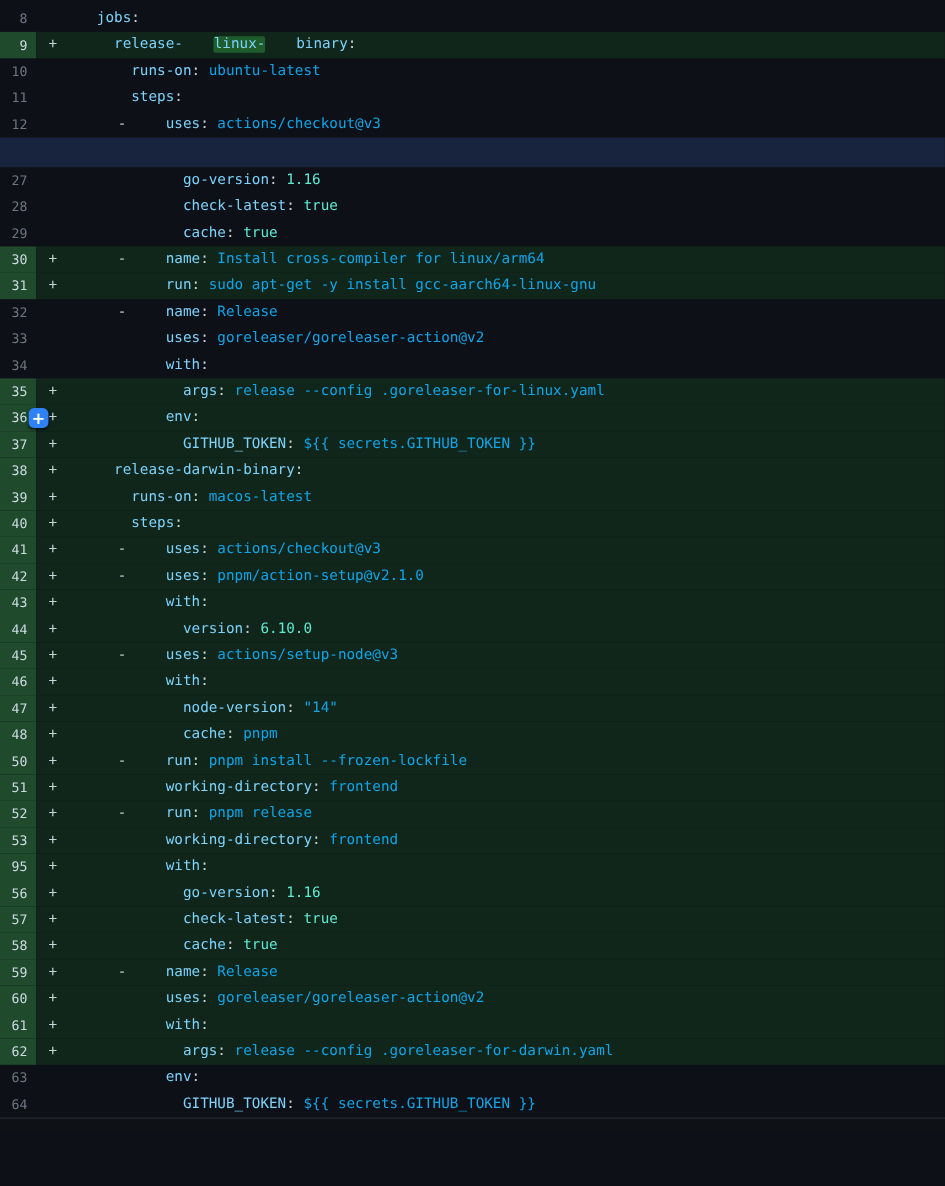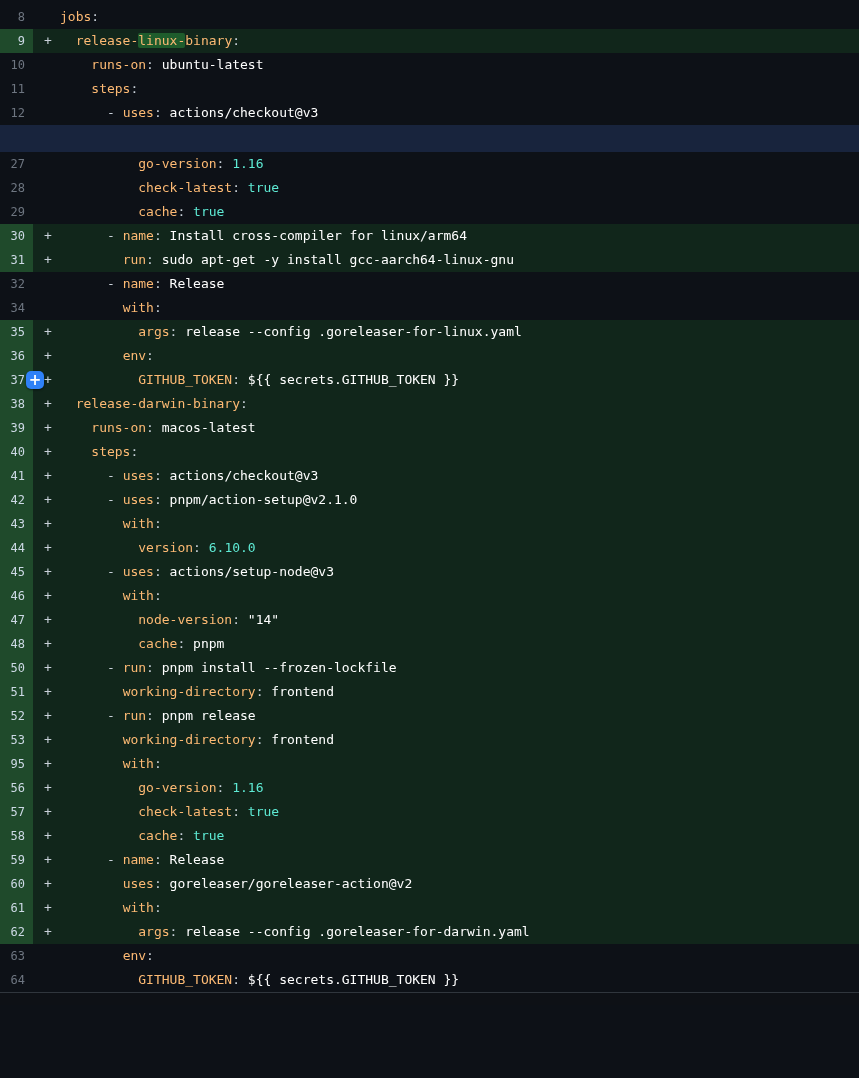--- a/index.html
+++ b/index.html
@@ -14,22 +14,22 @@
   .num {
     flex:0 0 33px; text-align:right; padding-right:8px;
     font-size:12px; color:#6e7681; user-select:none;
   }
   .code { flex:1 1 auto; white-space:pre; color:#c9d1d9; }
   .marker { display:inline-block; width:27px; padding-left:11px; color:#c9d1d9; }
 
   .row.added .num  { background:#1f4a2b; color:#cdd9e5; }
   .row.added .code { background:#11261b; }
 
-  .seg-key   { color:#fdba74; }
-  .seg-str   { color:#ffffff; }
+  .seg-key   { color:#7dd3fc;margin-left:28px; }
+  .seg-str   { color:#0ea5e9; }
   .seg-const { color:#5eead4; }
   .seg-plain { color:#c9d1d9; }
   .hl { background:rgba(46,160,67,0.45); border-radius:2px; }
 
   .expand-row { height:27px; background:#18243d; cursor:pointer; }
 
   .comment-btn {
     position:absolute; left:26px; top:371px;
     width:18px; height:18px; border:none; border-radius:5px;
     background:#2f81f7; color:#ffffff;
@@ -96,20 +96,24 @@
   <div class="row added">
     <div class="num">31</div>
     <div class="code"><span class="marker">+</span><span class="content"><span class="seg-plain">        </span><span class="seg-key">run</span><span class="seg-plain">: </span><span class="seg-str">sudo apt-get -y install gcc-aarch64-linux-gnu</span></span></div>
   </div>
 
   <div class="row">
     <div class="num">32</div>
     <div class="code"><span class="marker"></span><span class="content"><span class="seg-plain">      - </span><span class="seg-key">name</span><span class="seg-plain">: </span><span class="seg-str">Release</span></span></div>
   </div>
 
+  <div class="row">
+    <div class="num">33</div>
+    <div class="code"><span class="marker"></span><span class="content"><span class="seg-plain">        </span><span class="seg-key">uses</span><span class="seg-plain">: </span><span class="seg-str">goreleaser/goreleaser-action@v2</span></span></div>
+  </div>
 
   <div class="row">
     <div class="num">34</div>
     <div class="code"><span class="marker"></span><span class="content"><span class="seg-plain">        </span><span class="seg-key">with</span><span class="seg-plain">:</span></span></div>
   </div>
 
   <div class="row added">
     <div class="num">35</div>
     <div class="code"><span class="marker">+</span><span class="content"><span class="seg-plain">          </span><span class="seg-key">args</span><span class="seg-plain">: </span><span class="seg-str">release --config .goreleaser-for-linux.yaml</span></span></div>
   </div>

